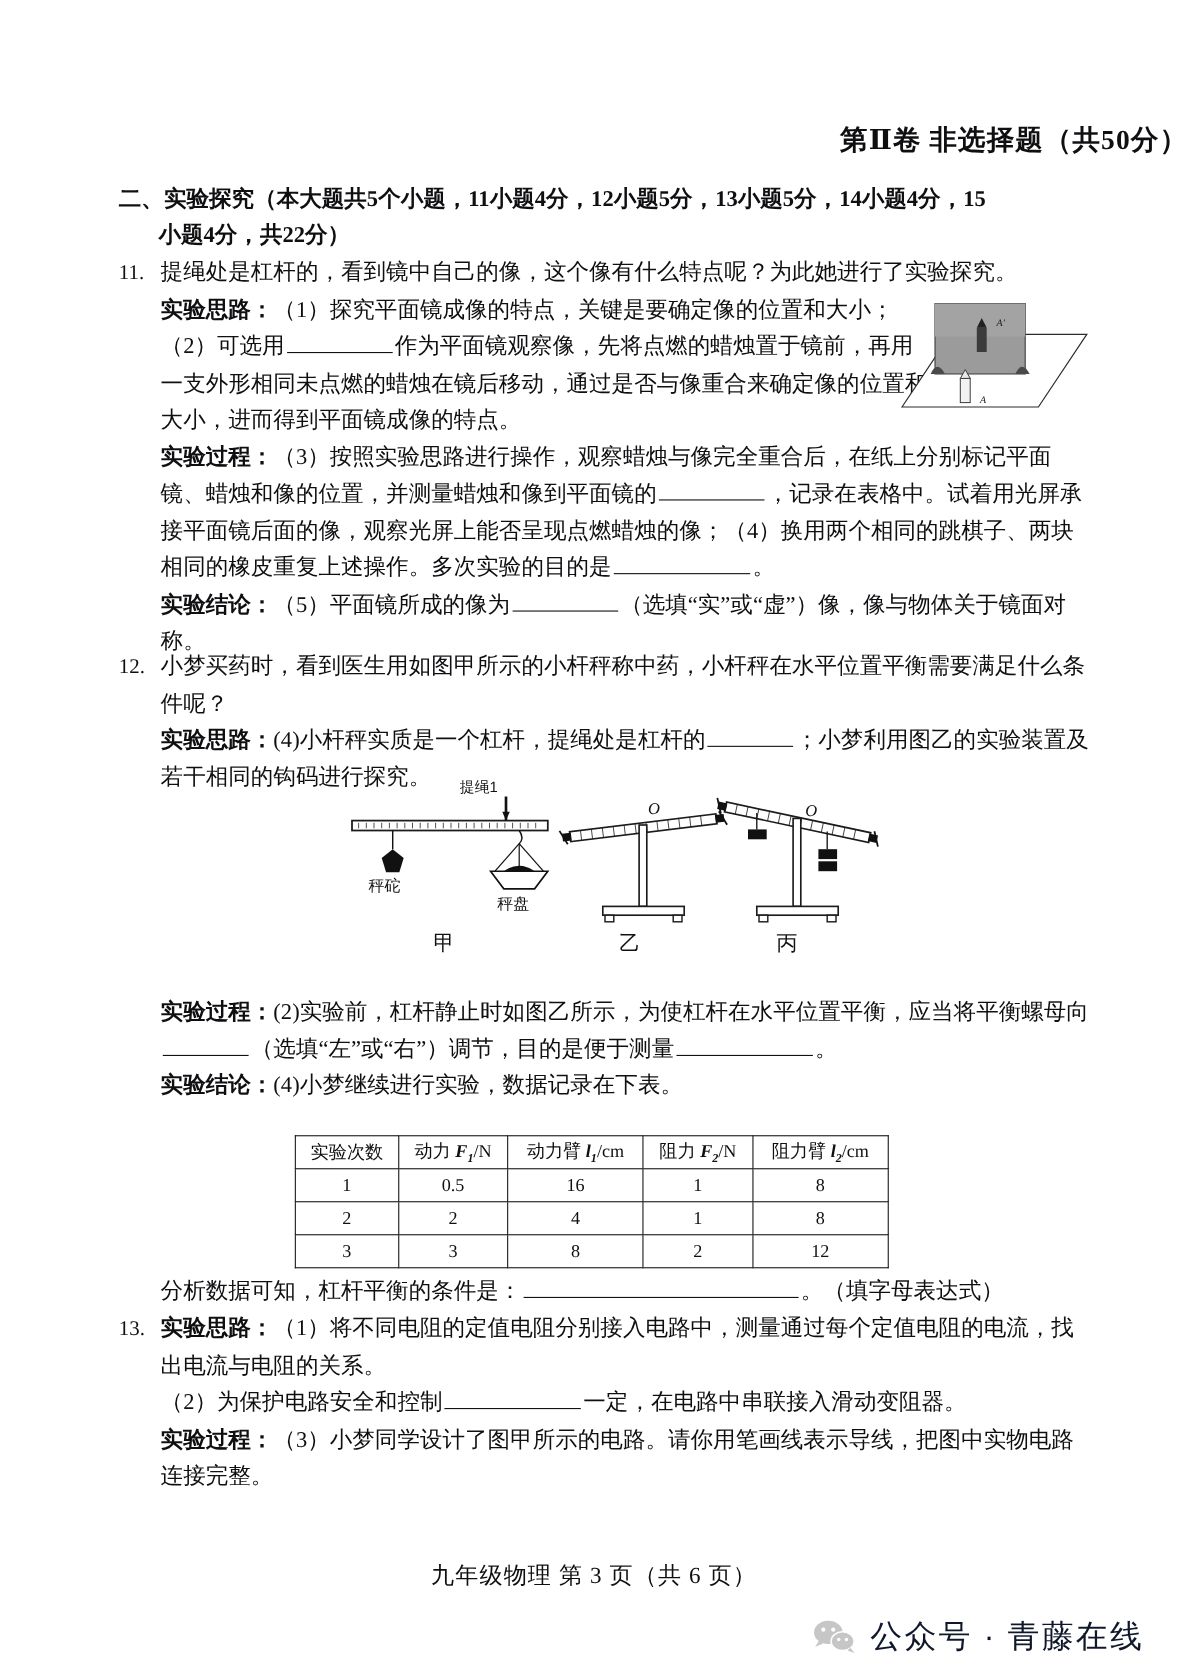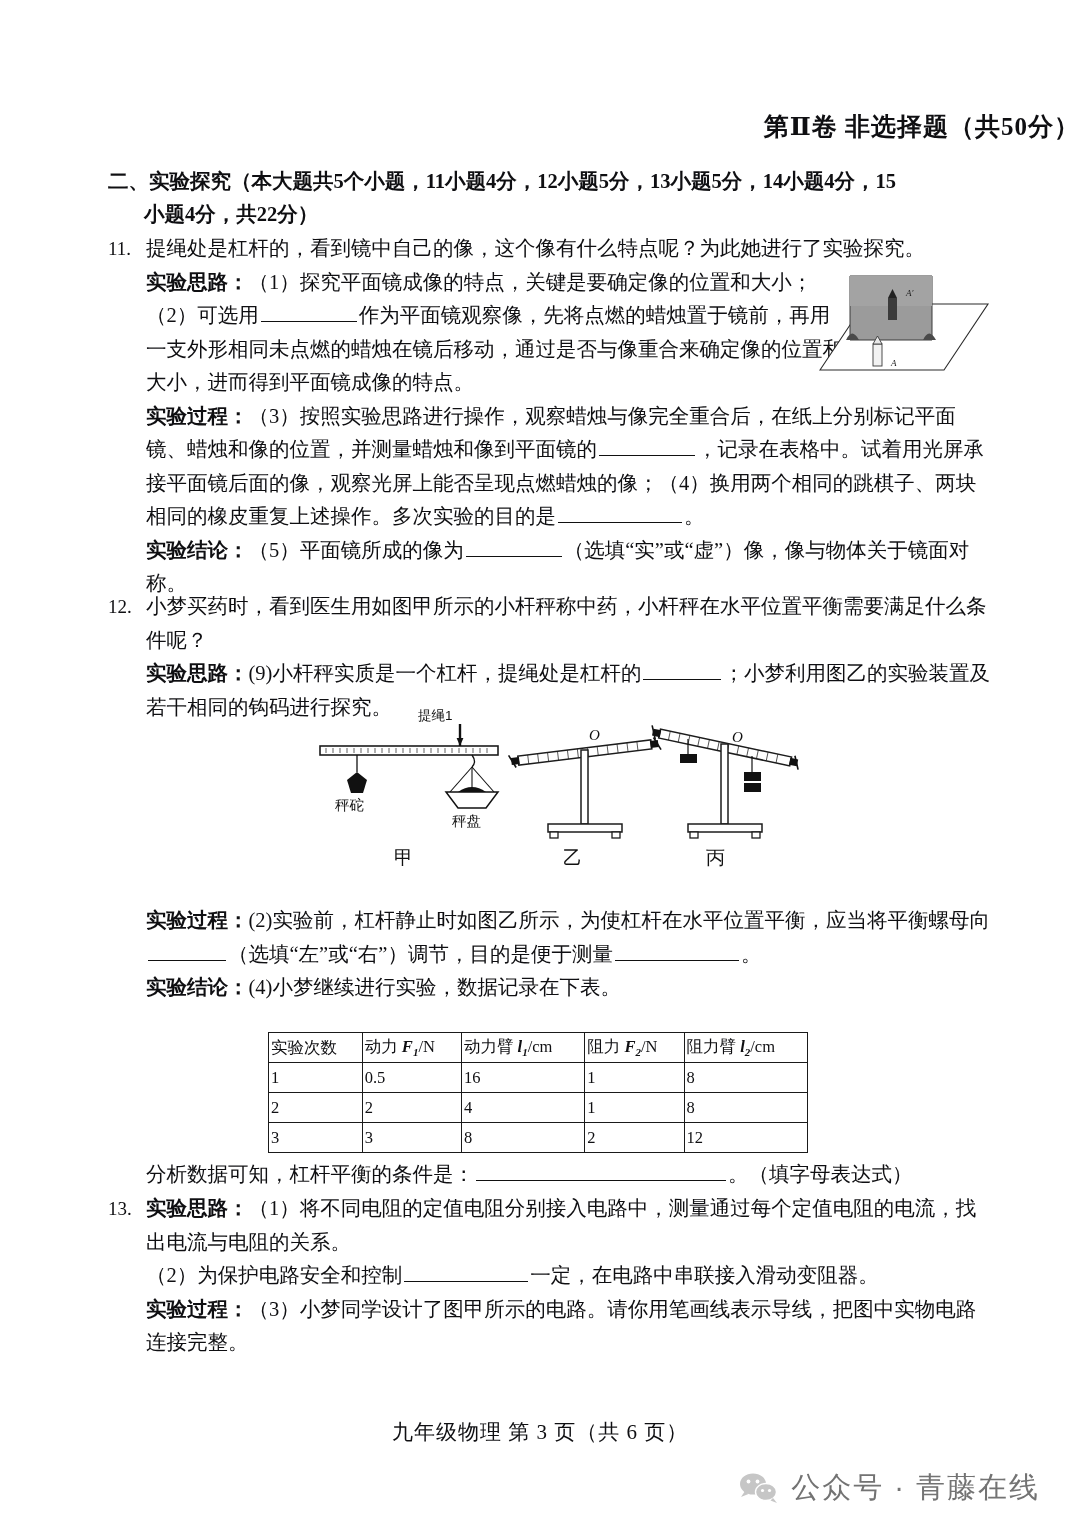--- a/index.html
+++ b/index.html
@@ -102,21 +102,21 @@
     position: absolute;
     top: 1032px;
     left: 268px;
     width: 540px;
     border-collapse: collapse;
     font-size: 16.5px;
     background: #fff;
   }
   .data-table th, .data-table td {
     border: 1.3px solid #1a1a1a;
-    text-align: left;
+    text-align: center;
     height: 30px;
     padding: 0 2px;
     font-weight: 400;
   }
   .data-table th { font-size: 16.5px; }
   .data-table .var { font-style: italic; font-family: "Liberation Serif", serif; font-weight: bold; }
   .data-table .var sub { font-style: italic; font-size: 11px; }
 
   
   .footer {
@@ -128,21 +128,21 @@
   }
 
   
   .watermark {
     position: absolute;
     top: 1468px;
     right: 40px;
     display: flex;
     align-items: center;
     gap: 12px;
-    color: #737373;
+    color: #0f172a;
     font-size: 29px;
     font-family: "Liberation Sans", sans-serif;
     letter-spacing: 2px;
   }
   .wm-icon { width: 40px; height: 34px; flex: none; }
 </style>
 </head>
 <body>
 
 <div class="page">
@@ -193,21 +193,21 @@
       <path d="M61,78 l4.5,-8 l4.5,8 z" fill="#e8e8e8" stroke="#3a3a3a" stroke-width="0.9"></path>
       <text x="79" y="100" font-size="9" font-style="italic" font-family="'Liberation Serif',serif" fill="#1a1a1a">A</text>
     </svg>
   </div>
 
   <div class="q" style="top:590px;">
     <span class="qnum">12.</span>
     <div class="qbody">
       <div class="para">小梦买药时，看到医生用如图甲所示的小杆秤称中药，小杆秤在水平位置平衡需要满足什么条件呢？</div>
       <div class="para">
-        <span class="lbl">实验思路：</span><span>(9)小杆秤实质是一个杠杆，提绳处是杠杆的</span><span class="blank b-sm"></span><span>；小梦利用图乙的实验装置及若干相同的钩码进行探究。</span>
+        <span class="lbl">实验思路：</span><span>(4)小杆秤实质是一个杠杆，提绳处是杠杆的</span><span class="blank b-sm"></span><span>；小梦利用图乙的实验装置及若干相同的钩码进行探究。</span>
       </div>
     </div>
   </div>
 
   <div class="fig-lever">
     <svg viewBox="0 0 510 170" width="510" height="170">
 
       <g>
 
         <rect x="20" y="40" width="178" height="9" fill="#fff" stroke="#1c1c1c" stroke-width="1.6"></rect>

